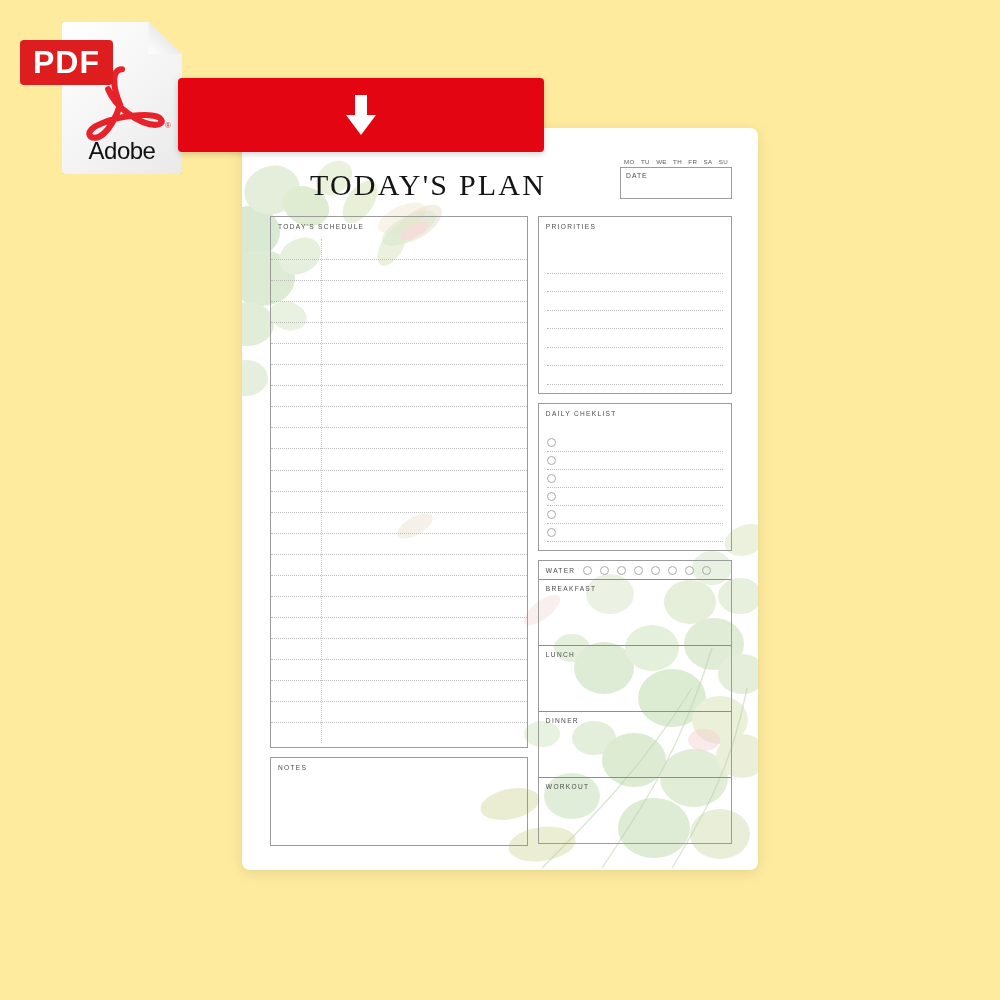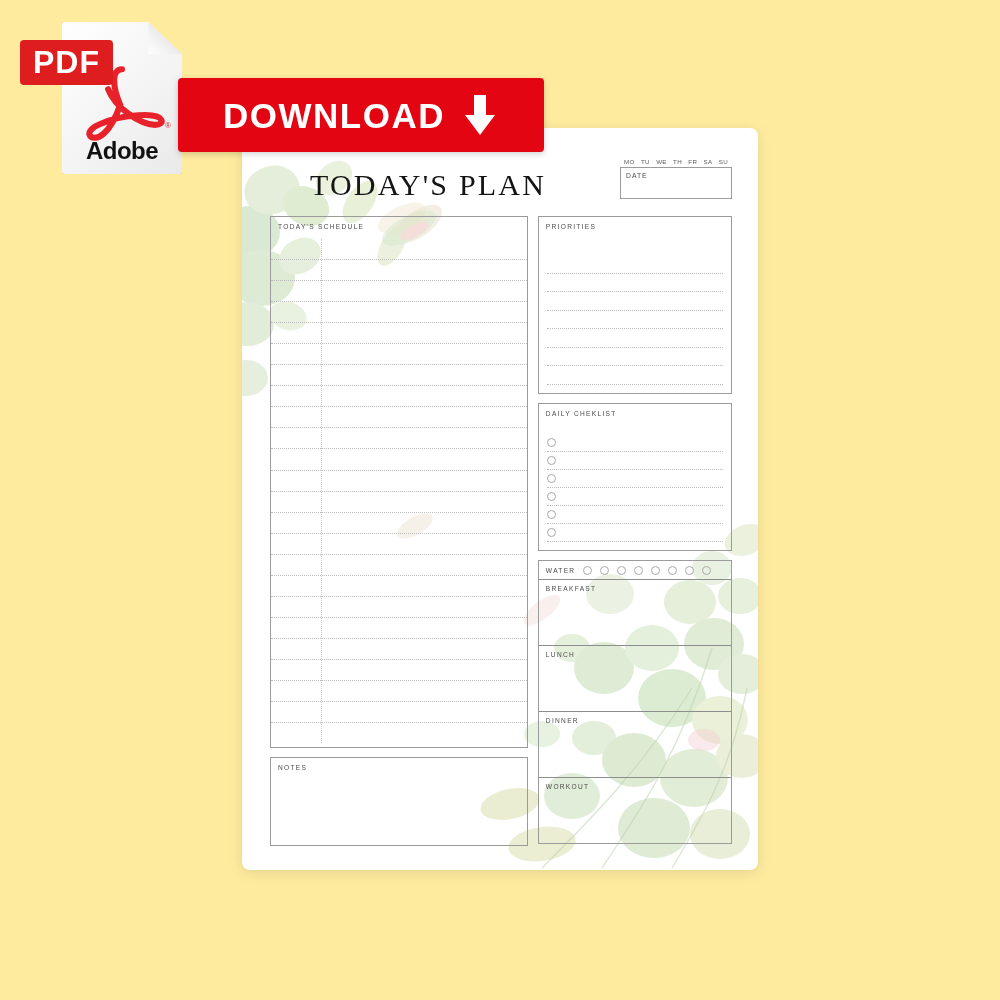--- a/index.html
+++ b/index.html
@@ -290,21 +290,21 @@
     left: 50%; top: 54%;
     transform: translate(-50%,-50%);
     width: 88px; height: 80px;
     z-index: 2;
   }
   .adobe-word {
     position: absolute;
     left: 50%; bottom: 9px;
     transform: translateX(-50%);
     font-size: 24px;
-    font-weight: bold;
+    font-weight: normal;
     color: #111;
     letter-spacing: -0.5px;
     z-index: 3;
     font-family: "Liberation Sans", sans-serif;
   }
   .reg-mark {
     position: absolute;
     right: 11px; bottom: 44px;
     font-size: 8px;
     color: #DE1E1E;
@@ -555,19 +555,18 @@
     <svg class="adobe-mark" viewBox="0 0 100 92">
       <path d="M50 6 C44 6 41 11 41 19 c0 9 3 19 7 28 -5 14 -12 27 -19 33 -7 6 -14 6 -16 2 -2 -4 2 -9 12 -13 11 -5 28 -9 44 -10 14 -1 24 1 26 5 2 3 -1 6 -7 6 -8 0 -20 -5 -31 -13 -11 -8 -19 -18 -23 -28" fill="none" stroke="#E8222A" stroke-width="7" stroke-linecap="round" stroke-linejoin="round"></path>
     </svg>
 
     <div class="adobe-word">Adobe</div>
     <div class="reg-mark">®</div>
     <div class="pdf-badge">PDF</div>
   </div>
 
   <div id="download-banner">
-    <div id="download-label">DOWNLOAD</div>
     <svg class="dl-arrow" viewBox="0 0 38 44">
       <path d="M13 2 h12 v20 h9 L19 42 L4 22 h9 z" fill="#ffffff"></path>
     </svg>
   </div>
 
 </div>
 
 </body></html>

